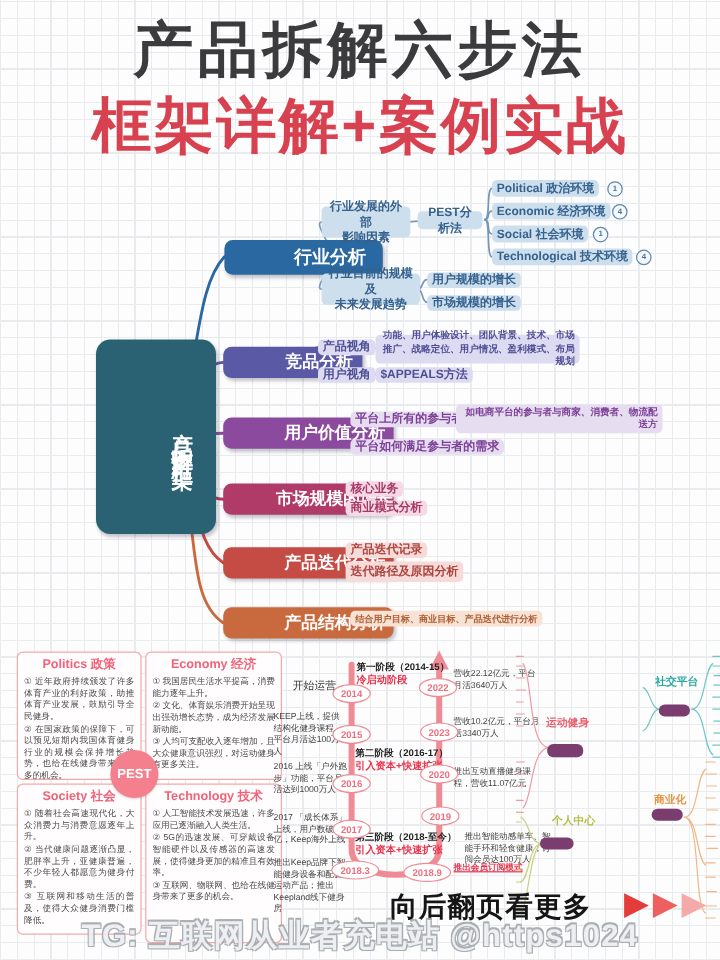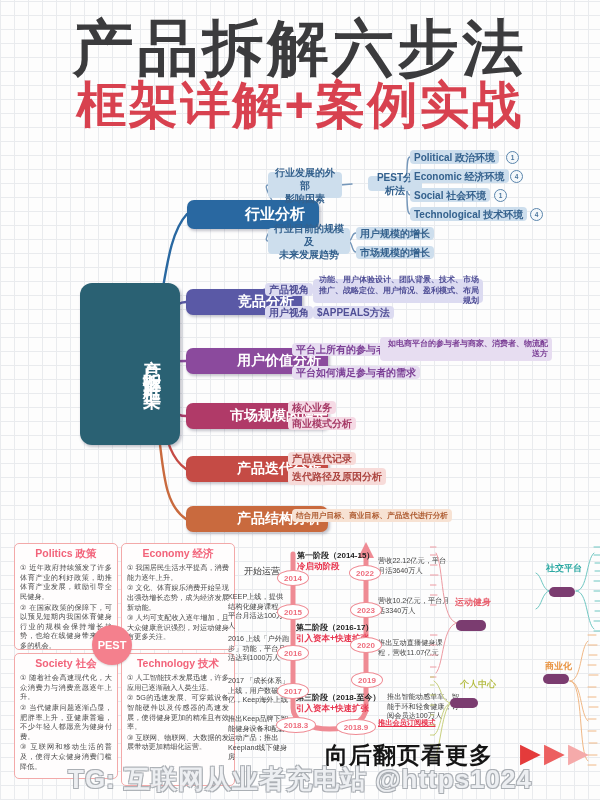--- a/index.html
+++ b/index.html
@@ -3,21 +3,21 @@
 <meta charset="utf-8">
 <style>
   html,body{margin:0;padding:0;}
   body{font-family:"Liberation Sans","DejaVu Sans",sans-serif;}
   #poster{position:relative;width:600px;height:800px;overflow:hidden;
     background:
       repeating-linear-gradient(0deg,#e9ebee 0 1px,transparent 1px 14px),
       repeating-linear-gradient(90deg,#e9ebee 0 1px,transparent 1px 14px),
       #fdfdfd;}
   .abs{position:absolute;}
-  .title{left:0;right:0;top:8px;text-align:center;font-size:61px;font-weight:900;color:#3b3b3d;letter-spacing:4px;}
+  .title{left:0;right:0;top:8px;text-align:center;font-size:50px;font-weight:900;color:#3b3b3d;letter-spacing:4px;}
   .subtitle{left:0;right:0;top:72px;text-align:center;font-size:50px;font-weight:900;color:#d8414f;letter-spacing:2px;}
   
   .n1{position:absolute;border-radius:7px;color:#fff;font-weight:bold;display:flex;align-items:center;justify-content:center;box-shadow:1.5px 2px 3px rgba(50,50,80,.28);font-size:14px;padding-left:44px;}
   #root-node{left:80px;top:283px;width:56px;height:162px;background:#2a6173;border-radius:12px;font-size:18px;writing-mode:vertical-rl;text-orientation:upright;letter-spacing:6px;}
   #b1-node{left:187px;top:200px;width:88px;height:29px;background:#2968a1;font-size:15px;}
   #b2-node{left:186px;top:289px;width:72px;height:26px;background:#5a59a6;}
   #b3-node{left:186px;top:348px;width:98px;height:26px;background:#8b4a9d;}
   #b4-node{left:186px;top:403px;width:98px;height:26px;background:#b03a68;}
   #b5-node{left:186px;top:456px;width:98px;height:26px;background:#c54b45;}
   #b6-node{left:186px;top:506px;width:98px;height:26px;background:#c96a3e;}
@@ -110,21 +110,21 @@
   <div class="n1" id="root-node">产品拆解框架</div>
   <div class="n1" id="b1-node">行业分析</div>
   <div class="n1" id="b2-node">竞品分析</div>
   <div class="n1" id="b3-node">用户价值分析</div>
   <div class="n1" id="b4-node">市场规模的增长</div>
   <div class="n1" id="b5-node">产品迭代分析</div>
   <div class="n1" id="b6-node">产品结构分析</div>
 
   <div class="pill b1p wrap2" style="left:268px;top:172px;width:74px;height:26px;">行业发展的外部
 影响因素</div>
-  <div class="pill b1p" style="left:368px;top:176px;width:54px;height:15px;">PEST分析法</div>
+  <div class="pill b1p" style="left:348px;top:176px;width:54px;height:15px;">PEST分析法</div>
   <div class="pill b1p" style="left:410px;top:150px;height:14px;">Political 政治环境</div>
   <div class="badge" style="left:506px;top:151px;">1</div>
   <div class="pill b1p" style="left:410px;top:169px;height:14px;">Economic 经济环境</div>
   <div class="badge" style="left:510px;top:170px;">4</div>
   <div class="pill b1p" style="left:410px;top:188px;height:14px;">Social 社会环境</div>
   <div class="badge" style="left:494px;top:189px;">1</div>
   <div class="pill b1p" style="left:410px;top:207px;height:14px;">Technological 技术环境</div>
   <div class="badge" style="left:530px;top:208px;">4</div>
   <div class="pill b1p wrap2" style="left:268px;top:228px;width:82px;height:26px;">行业目前的规模及
 未来发展趋势</div>
@@ -162,21 +162,21 @@
   <div class="pestbox" style="left:14px;top:653px;width:104px;height:126px;">
     <div class="hd">Society 社会</div>
     <div class="it">① 随着社会高速现代化，大众消费力与消费意愿逐年上升。</div>
     <div class="it">② 当代健康问题逐渐凸显，肥胖率上升，亚健康普遍，不少年轻人都愿意为健身付费。</div>
     <div class="it">③ 互联网和移动生活的普及，使得大众健身消费门槛降低。</div>
   </div>
   <div class="pestbox" style="left:121px;top:653px;width:114px;height:133px;">
     <div class="hd">Technology 技术</div>
     <div class="it">① 人工智能技术发展迅速，许多应用已逐渐融入人类生活。</div>
     <div class="it">② 5G的迅速发展、可穿戴设备智能硬件以及传感器的高速发展，使得健身更加的精准且有效率。</div>
-    <div class="it">③ 互联网、物联网、大数据的发展带动更加精细化运营。</div>
+    <div class="it">③ 互联网、物联网、也给在线健身带来了更多的机会。</div>
   </div>
   <div class="abs" id="pest-badge">PEST</div>
 
   <svg class="abs" style="left:225px;top:540px;" width="265" height="205">
     <path d="M68,14 L68,168 C68,196 141,196 141,168 L141,17" fill="none" stroke="#ef8b94" stroke-width="5" stroke-linecap="round"></path>
     <polygon points="141,2 133,18 149,18" fill="#ef8b94"></polygon>
   </svg>
 
   <div class="year" style="left:277px;top:570px;width:32px;">2014</div>
   <div class="year" style="left:277px;top:604px;width:32px;">2015</div>

